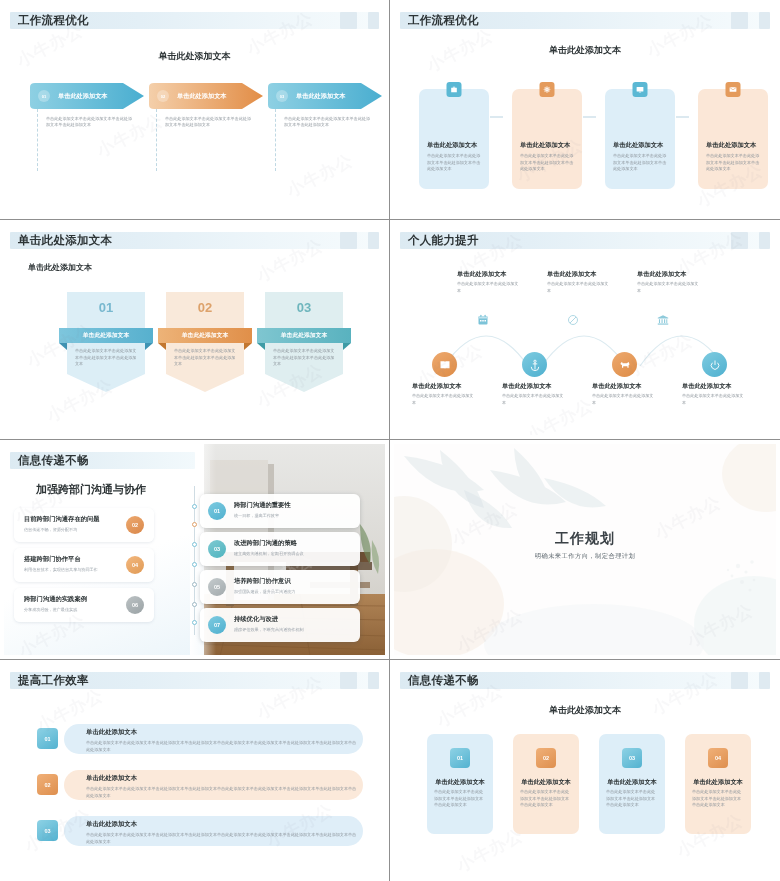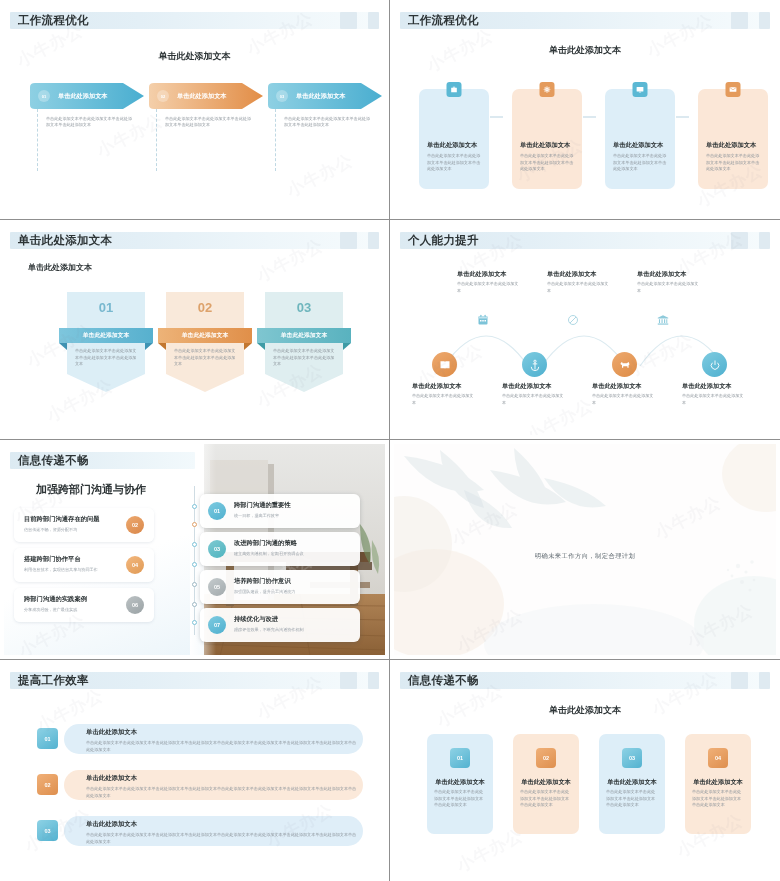--- a/index.html
+++ b/index.html
@@ -605,20 +605,21 @@
             <circle cx="338" cy="132" r="1.4"></circle>
               <circle cx="358" cy="118" r="1.8"></circle>
             <circle cx="348" cy="138" r="2"></circle>
               <circle cx="360" cy="136" r="1.3"></circle>
             <circle cx="334" cy="126" r="1.2"></circle>
               <circle cx="356" cy="146" r="1.6"></circle>
           </g>
           <path d="M0 0 H382 V212 H0 Z" fill="#ffffff" opacity="0.42"></path>
         </svg>
       </div>
+      <div class="s6-title">工作规划</div>
       <div class="s6-sub">明确未来工作方向，制定合理计划</div>
       <div class="wm">
         <span style="left:55px; top:68px;">小牛办公</span>
         <span style="left:258px; top:62px;">小牛办公</span>
         <span style="left:60px; top:175px;">小牛办公</span>
         <span style="left:290px; top:170px;">小牛办公</span>
       </div>
     </div>
   </div>
 

